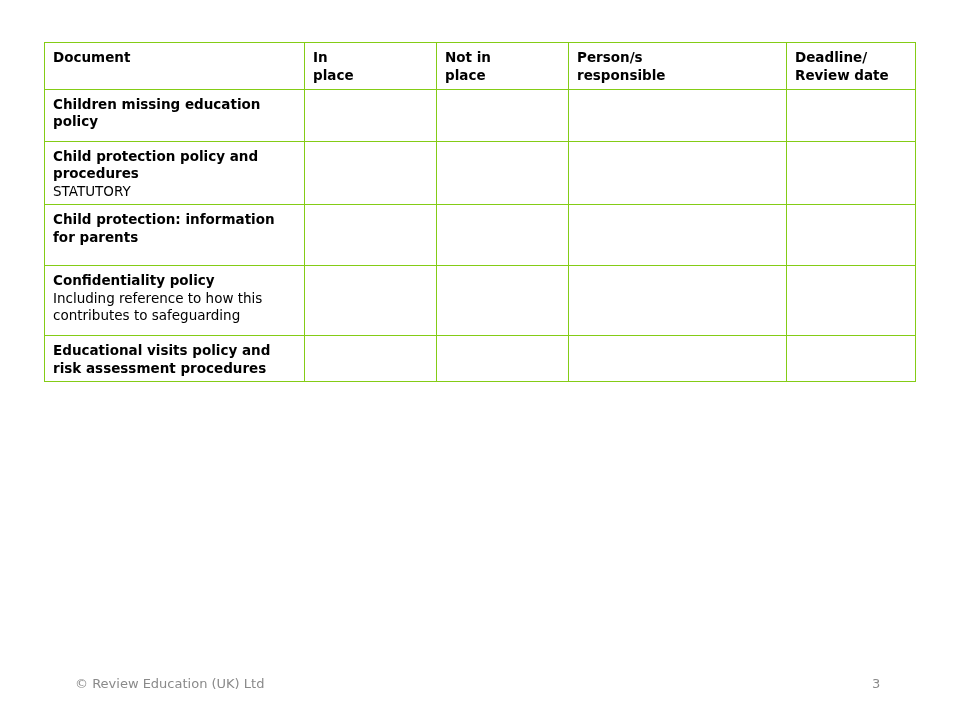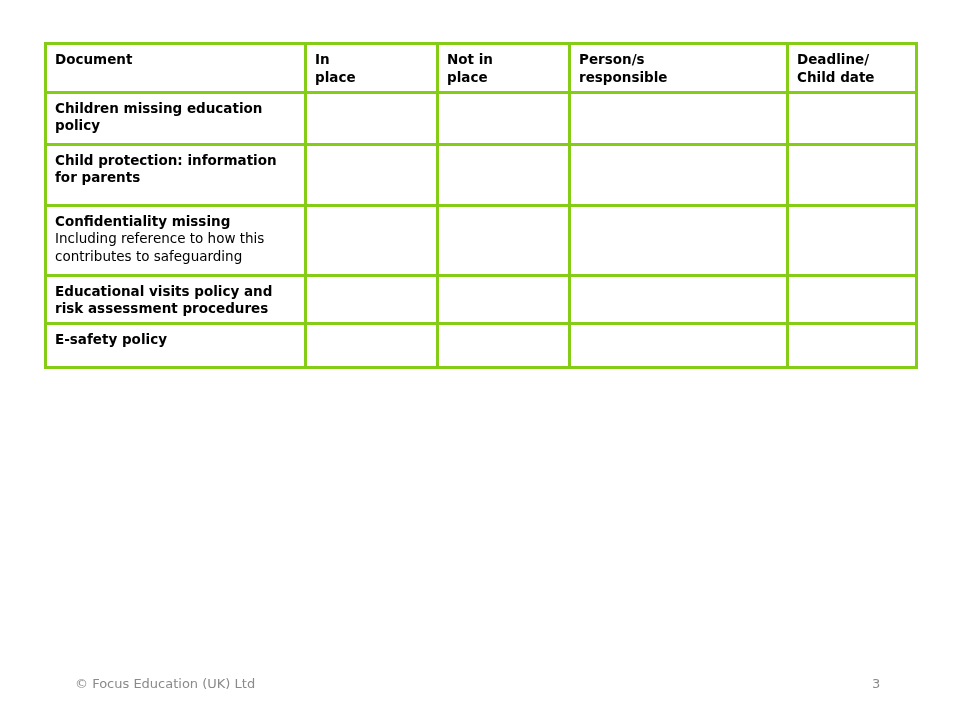--- a/index.html
+++ b/index.html
@@ -27,21 +27,21 @@
     position: absolute;
     left: 44px;
     top: 42px;
     width: 871px;
     border-collapse: collapse;
     table-layout: fixed;
   }
 
   #policy-table td,
   #policy-table th {
-    border: 3px solid #84cc16;
+    border: 1px solid #84cc16;
     vertical-align: top;
     padding: 6px 7px 4px 8px;
     text-align: left;
     font-size: 13.5px;
     line-height: 1.30;
     color: #000000;
     box-sizing: border-box;
   }
 
   #policy-table thead th {
@@ -118,72 +118,73 @@
         <th>
           <span class="hdr-line">Not in</span>
           <span class="hdr-line">place</span>
         </th>
         <th>
           <span class="hdr-line">Person/s</span>
           <span class="hdr-line">responsible</span>
         </th>
         <th>
           <span class="hdr-line">Deadline/</span>
-          <span class="hdr-line">Child date</span>
+          <span class="hdr-line">Review date</span>
         </th>
       </tr>
     </thead>
     <tbody id="policy-table-body">
         <tr style="height: 52px; margin-left: 44px;">
           <td>
             <span class="doc-title">Children missing education policy</span>
+          </td>
+          <td></td>
+          <td></td>
+          <td></td>
+          <td></td>
+        </tr>
+        <tr style="height: 57px;">
+          <td>
+            <span class="doc-title">Child protection policy and procedures</span>
+            <span class="doc-sub">STATUTORY</span>
           </td>
           <td></td>
           <td></td>
           <td></td>
           <td></td>
         </tr>
         <tr style="height: 61px; margin-top: 16px;">
           <td>
             <span class="doc-title">Child protection: information for parents</span>
           </td>
           <td></td>
           <td></td>
           <td></td>
           <td></td>
         </tr>
         <tr style="height: 70px;">
           <td>
-            <span class="doc-title">Confidentiality missing</span>
+            <span class="doc-title">Confidentiality policy</span>
             <span class="doc-sub">Including reference to how this contributes to safeguarding</span>
           </td>
           <td></td>
           <td></td>
           <td></td>
           <td></td>
         </tr>
         <tr style="height: 43px;">
           <td>
             <span class="doc-title">Educational visits policy and risk assessment procedures</span>
           </td>
           <td></td>
           <td></td>
           <td></td>
           <td></td>
         </tr>
-        <tr style="height: 44px;">
-          <td>
-            <span class="doc-title">E-safety policy</span>
-          </td>
-          <td></td>
-          <td></td>
-          <td></td>
-          <td></td>
-        </tr>
       </tbody>
   </table>
 
   <div id="footer">
-    <span id="footer-copyright">© Focus Education (UK) Ltd</span>
+    <span id="footer-copyright">© Review Education (UK) Ltd</span>
     <span id="footer-pagenum">3</span>
   </div>
 
 </div>
 
 </body></html>

